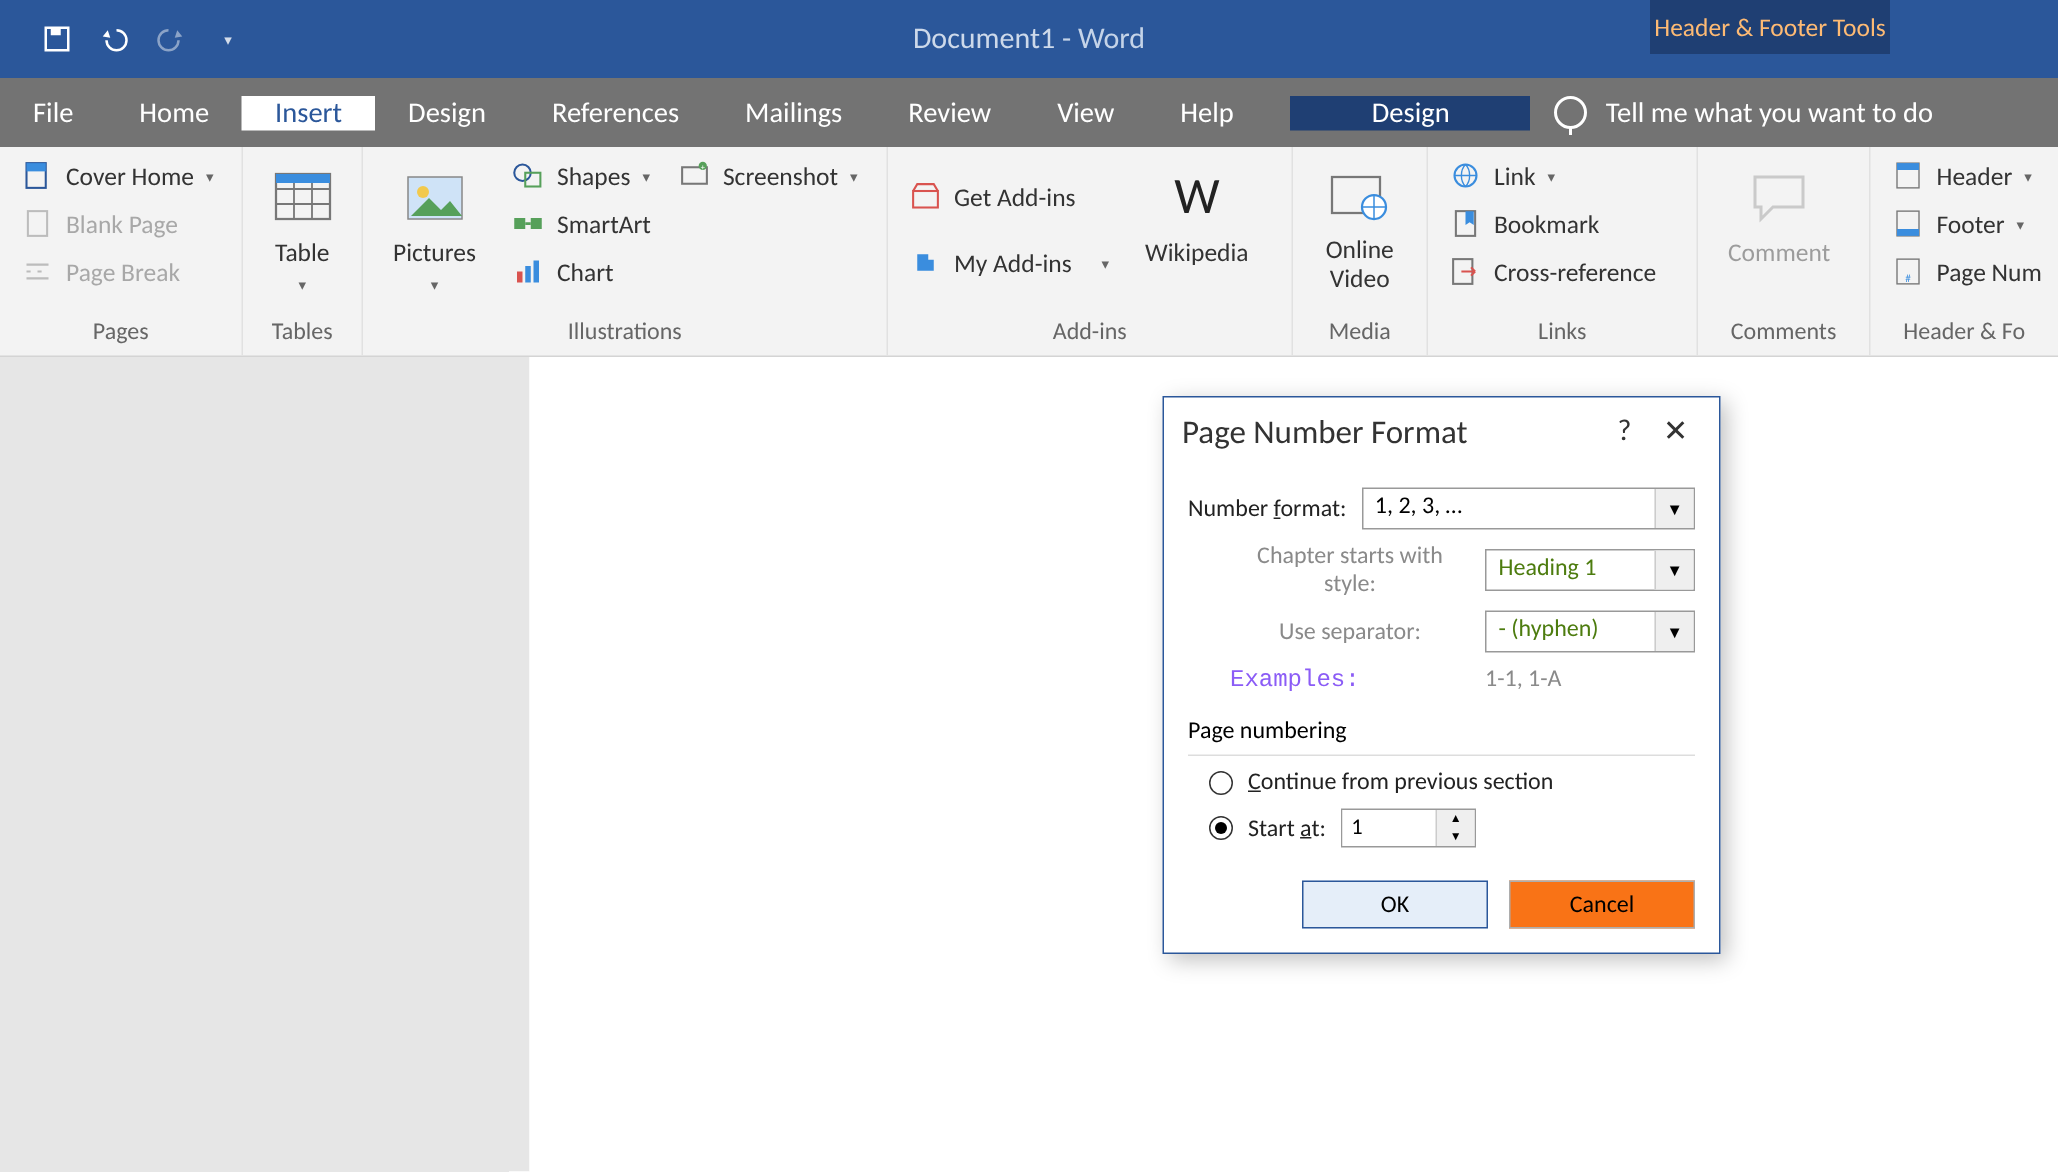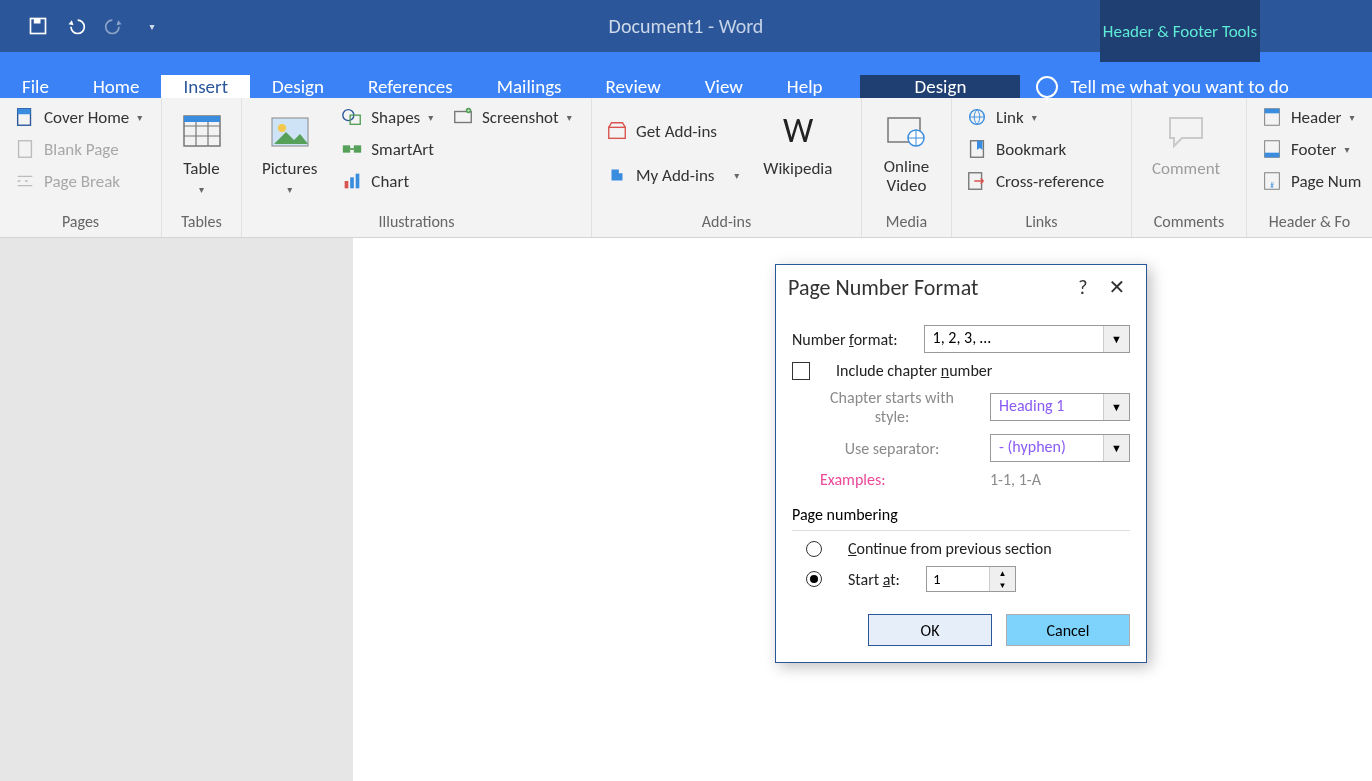--- a/index.html
+++ b/index.html
@@ -5,24 +5,24 @@
 * { box-sizing: border-box; margin: 0; padding: 0; font-family: "Segoe UI", Calibri, sans-serif; }
 body { background: #fff; overflow: hidden; width: 1372px; height: 781px; position: relative; }
 
 
 .titlebar { background: #2b579a; height: 52px; display: flex; align-items: center; color: #fff; position: relative; }
 .qat { display: flex; align-items: center; gap: 18px; padding-left: 28px; }
 .qat .icon { width: 20px; height: 20px; display: flex; align-items: center; justify-content: center; color:#fff; font-size: 18px; }
 .title-center { position: absolute; left: 0; right: 0; text-align: center; pointer-events: none; font-size: 20px; color: #c7d6ec; }
 .title-center .doc { color: #cdd9ea; }
 .title-center .app { color: #c4d3e8; }
-.contextual-tab { position: absolute; right: 112px; top:0; height: 62px; width:160px; background: #1f3f73; display:flex; align-items:center; justify-content:center; color:#5eead4; font-size:17px; }
-
-
-.tabsrow { background: #3b82f6; height: 46px; display: flex; align-items: flex-end; color:#fff; }
+.contextual-tab { position: absolute; right: 112px; top:0; height: 36px; width:160px; background: #1f3f73; display:flex; align-items:center; justify-content:center; color:#fdba74; font-size:17px; }
+
+
+.tabsrow { background: #737373; height: 46px; display: flex; align-items: center; color:#fff; }
 .tab { padding: 0 22px; display:flex; align-items:center; font-size:19px; cursor:pointer; }
 .tab.active { background:#fff; color:#2b579a; }
 .tab.context { background: #1f3f73; width:160px; justify-content:center; margin-left:auto;}
 .tellme { display:flex; align-items:center; gap:12px; padding:0 16px; font-size:19px; color:#fff; white-space:nowrap; }
 .tellme .bulb { width:22px; height:22px; border:2px solid #fff; border-radius:50%; position:relative; }
 .tellme .bulb:after { content:""; position:absolute; left:50%; bottom:-6px; width:2px; height:6px; background:#fff; transform:translateX(-50%);}
 
 
 .ribbon { background:#f3f3f3; border-bottom:1px solid #d4d4d4; height:140px; display:flex; }
 .group { border-right:1px solid #e1e1e1; display:flex; flex-direction:column; }
@@ -44,41 +44,41 @@
 .docarea { display:flex; height:calc(781px - 52px - 46px - 140px); }
 .gutter { width:353px; background:#e6e6e6; }
 .page { flex:1; background:#fff; }
 
 
 .dialog { position:absolute; left:775px; top:264px; width:372px; background:#fff; border:1px solid #2b579a; box-shadow:4px 4px 14px rgba(0,0,0,0.25); font-size:16px; }
 .dlg-title { display:flex; align-items:center; height:44px; padding:0 12px; }
 .dlg-title .t { flex:1; font-size:22px; color:#333; }
 .dlg-title .hbtn { width:34px; text-align:center; font-size:20px; color:#333; cursor:pointer; }
 .dlg-body { padding:8px 16px 14px 16px; }
-.row { display:flex; align-items:center; margin:8px 0; gap:26px; }
+.row { display:flex; align-items:center; margin:8px 0; gap:10px; }
 .row label { color:#222; }
 .select { flex:1; display:flex; border:1px solid #999; height:28px; }
 .select .val { flex:1; padding:2px 8px; font-size:16px; }
 .select .arrow { width:26px; border-left:1px solid #ccc; background:#efefef; display:flex; align-items:center; justify-content:center; font-size:11px; }
-.select.dis .val { color:#8b5cf6; }
+.select.dis .val { color:#4d7c0f; }
 .checkbox { width:18px; height:18px; border:1px solid #333; display:inline-block; }
 .indent { padding-left:28px; }
 .indent .row label { color:#8a8a8a;text-align:center; }
-.indent .examples { color:#ec4899; }
+.indent .examples { color:#8b5cf6;font-family:Liberation Mono, monospace; }
 .indent .exval { color:#8a8a8a; }
 .section-label { margin-top:16px; margin-bottom:6px; }
 .hr { border-top:1px solid #ddd; margin-top:2px; }
 .radio { width:16px; height:16px; border:1.5px solid #333; border-radius:50%; display:inline-flex; align-items:center; justify-content:center;}
 .radio.checked:after { content:""; width:8px; height:8px; background:#000; border-radius:50%; }
 .spin { width:90px; display:flex; border:1px solid #999; height:26px; }
 .spin input { border:none; width:62px; padding:0 6px; font-size:15px; outline:none; }
 .spin .arrows { width:26px; border-left:1px solid #ccc; display:flex; flex-direction:column; }
 .spin .arrows div { flex:1; display:flex; align-items:center; justify-content:center; font-size:8px; background:#efefef; }
 .dlg-btns { display:flex; justify-content:flex-end; gap:14px; padding:14px 0 2px; }
-.dlg-btns button { width:124px; height:32px; border:1px solid #adadad; background:#7dd3fc; font-size:16px; cursor:pointer; }
+.dlg-btns button { width:124px; height:32px; border:1px solid #adadad; background:#f97316; font-size:16px; cursor:pointer; }
 .dlg-btns button.primary { border:1.5px solid #2b579a; background:#e5eef9; }
 
 .underline-key { text-decoration: underline; text-decoration-skip-ink: none; }
 </style>
 </head>
 <body>
 
 <div class="titlebar">
   <div class="qat">
     <span class="icon">
@@ -409,24 +409,20 @@
     <span class="hbtn">✕</span>
   </div>
   <div class="dlg-body">
     <div class="row">
       <label>Number <span class="underline-key">f</span>ormat:</label>
       <div class="select">
         <div class="val">1, 2, 3, …</div>
         <div class="arrow">▼</div>
       </div>
     </div>
-    <div class="row">
-      <span class="checkbox"></span>
-      <label>Include chapter <span class="underline-key">n</span>umber</label>
-    </div>
     <div class="indent">
       <div class="row">
         <label style="flex:1">Chapter starts with style:</label>
         <div class="select dis" style="flex:0 0 140px">
           <div class="val">Heading 1</div>
           <div class="arrow">▼</div>
         </div>
       </div>
       <div class="row">
         <label style="flex:1">Use separator:</label>

